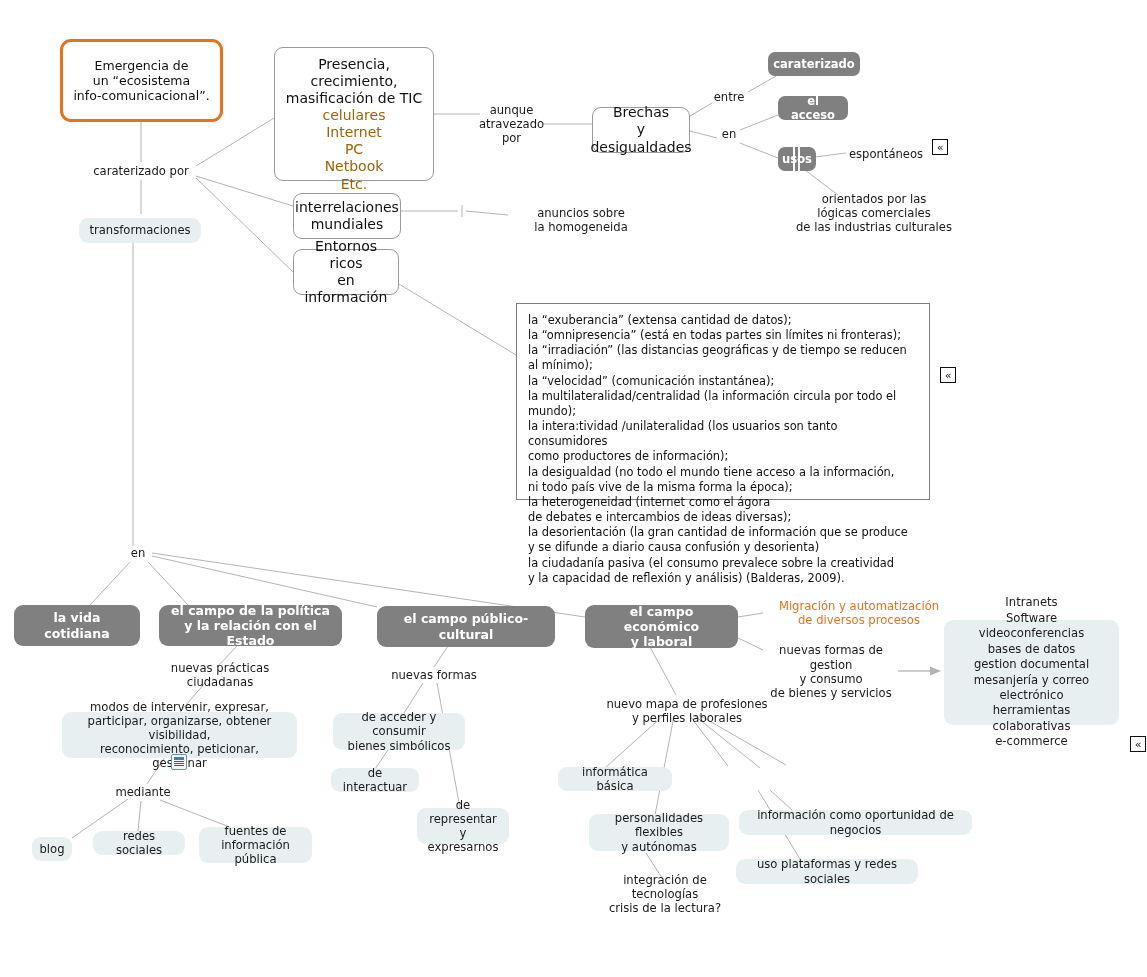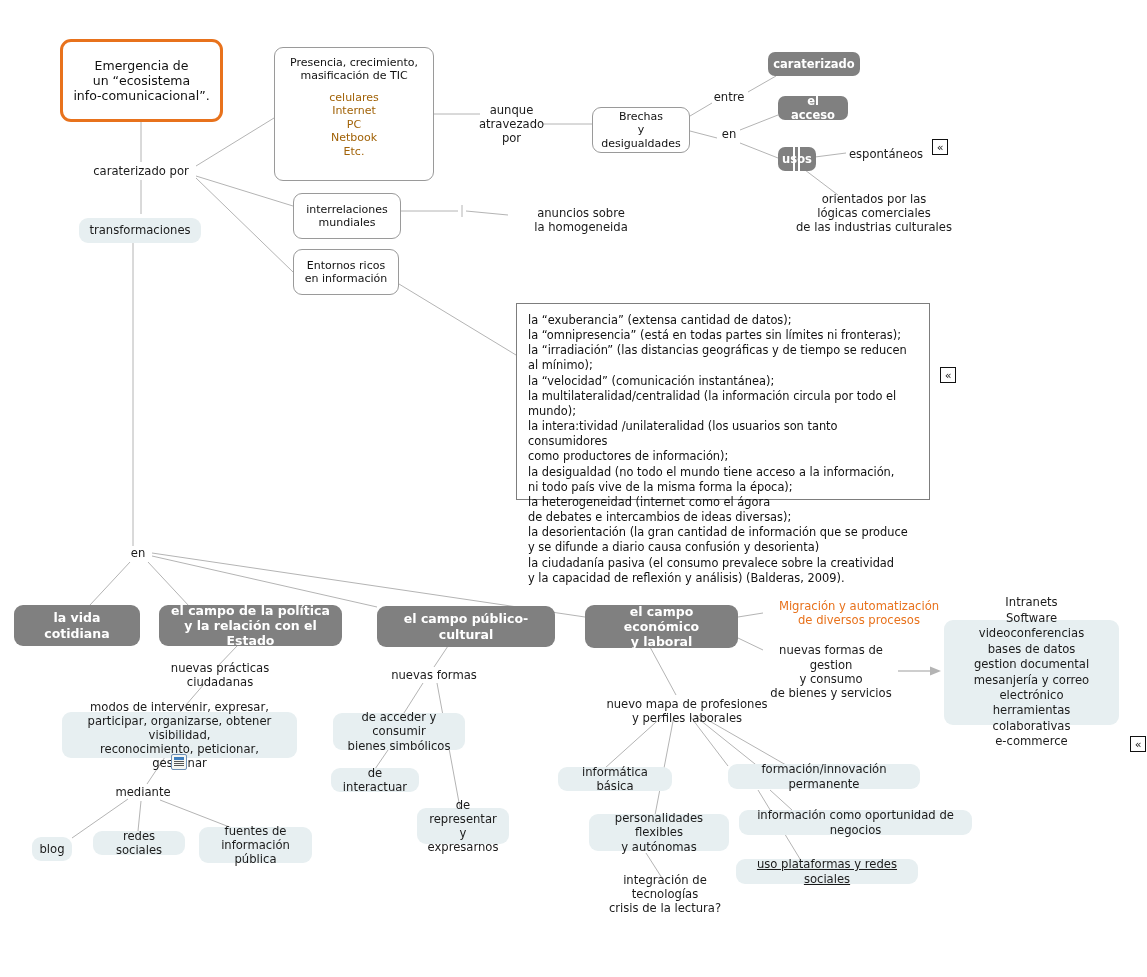--- a/index.html
+++ b/index.html
@@ -46,21 +46,21 @@
     align-items: center;
     justify-content: center;
     padding: 6px 8px;
   }
 
   
   .plain-box {
     border: 1px solid #9a9a9a;
     border-radius: 9px;
     background: #ffffff;
-    font-size: 11px;
+    font-size: 14px;
     color: #111;
     display: flex;
     flex-direction: column;
     align-items: center;
     justify-content: center;
     padding: 22px 8px;
   }
   .plain-box .muted {
     color: #a16207;
   }
@@ -436,23 +436,22 @@
   <div class="node light-pill" style="left:589px; top:814px; width:140px; height:37px; flex-direction:column;">
     <div>personalidades flexibles</div>
     <div>y autónomas</div>
   </div>
 
   <div class="node bare-label" style="left:595px; top:879px; width:140px; height:30px; flex-direction:column;">
     <div>integración de tecnologías</div>
     <div>crisis de la lectura?</div>
   </div>
 
-  <div class="node light-pill" style="left:728px; top:764px; width:192px; height:25px;">formación/innovación permanente</div>
 
   <div class="node light-pill" style="left:739px; top:810px; width:233px; height:25px;">información como oportunidad de negocios</div>
 
-  <div class="node light-pill" style="left:736px; top:859px; width:182px; height:25px;text-decoration:underline;">uso plataformas y redes sociales</div>
+  <div class="node light-pill" style="left:736px; top:859px; width:182px; height:25px;">uso plataformas y redes sociales</div>
 
   <div class="chevron-marker" style="position:absolute; left:932px; top:139px;">«</div>
   <div class="chevron-marker" style="position:absolute; left:940px; top:367px;">«</div>
   <div class="chevron-marker" style="position:absolute; left:1130px; top:736px;">«</div>
 
 </div>
 
 </body></html>

